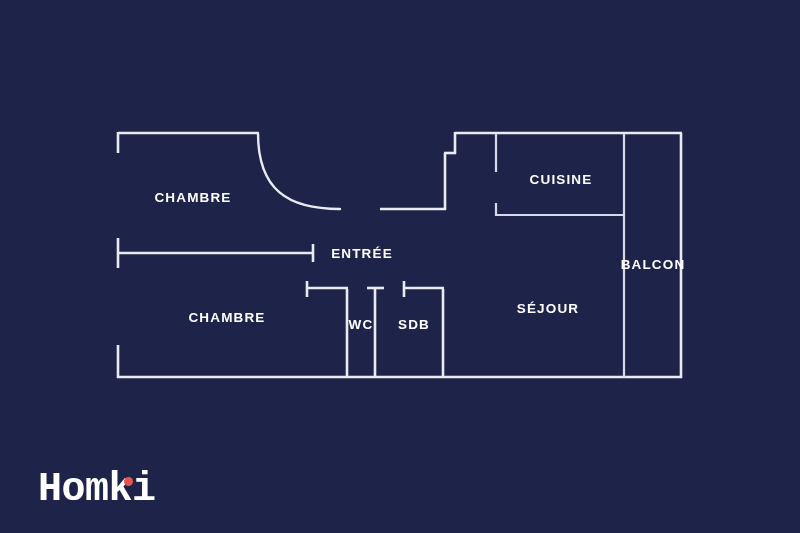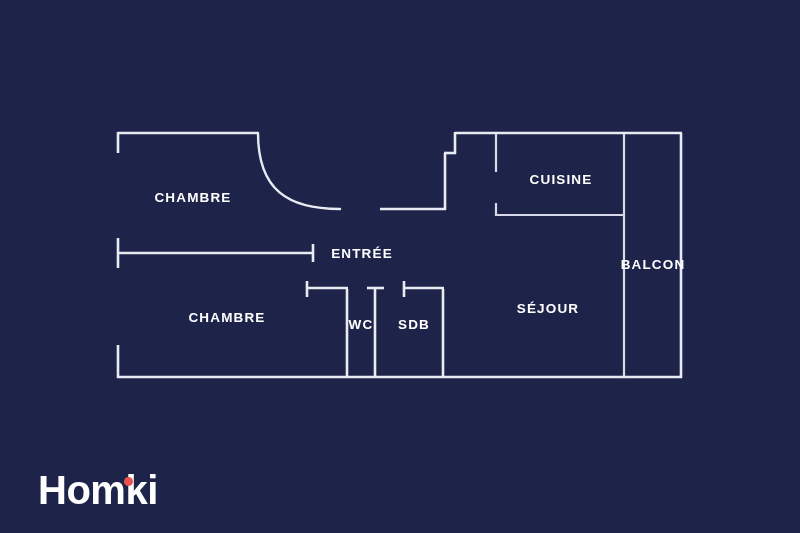--- a/index.html
+++ b/index.html
@@ -56,21 +56,21 @@
     dominant-baseline: middle;
   }
   .logo-wrap {
     position: absolute;
     left: 38px;
     top: 470px;
     display: flex;
     align-items: flex-start;
   }
   .logo-text {
-    font-family: Liberation Sans, sans-serif;
+    font-family: Liberation Mono, monospace;
     font-size: 40px;
     font-weight: bold;
     color: #ffffff;
     letter-spacing: -0.5px;
     line-height: 40px;
     position: relative;
   }
   .logo-dot {
     position: absolute;
     width: 9px;

